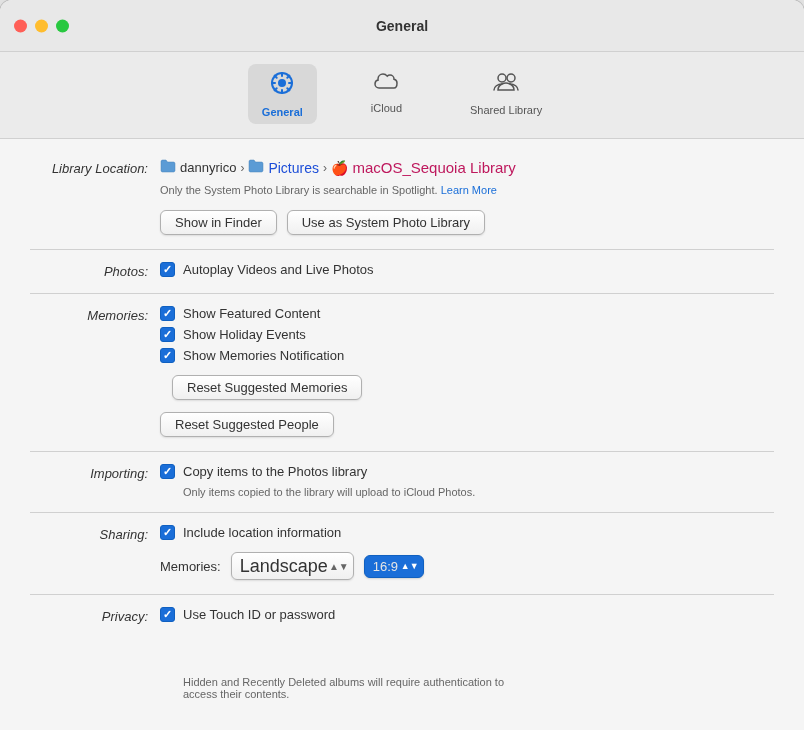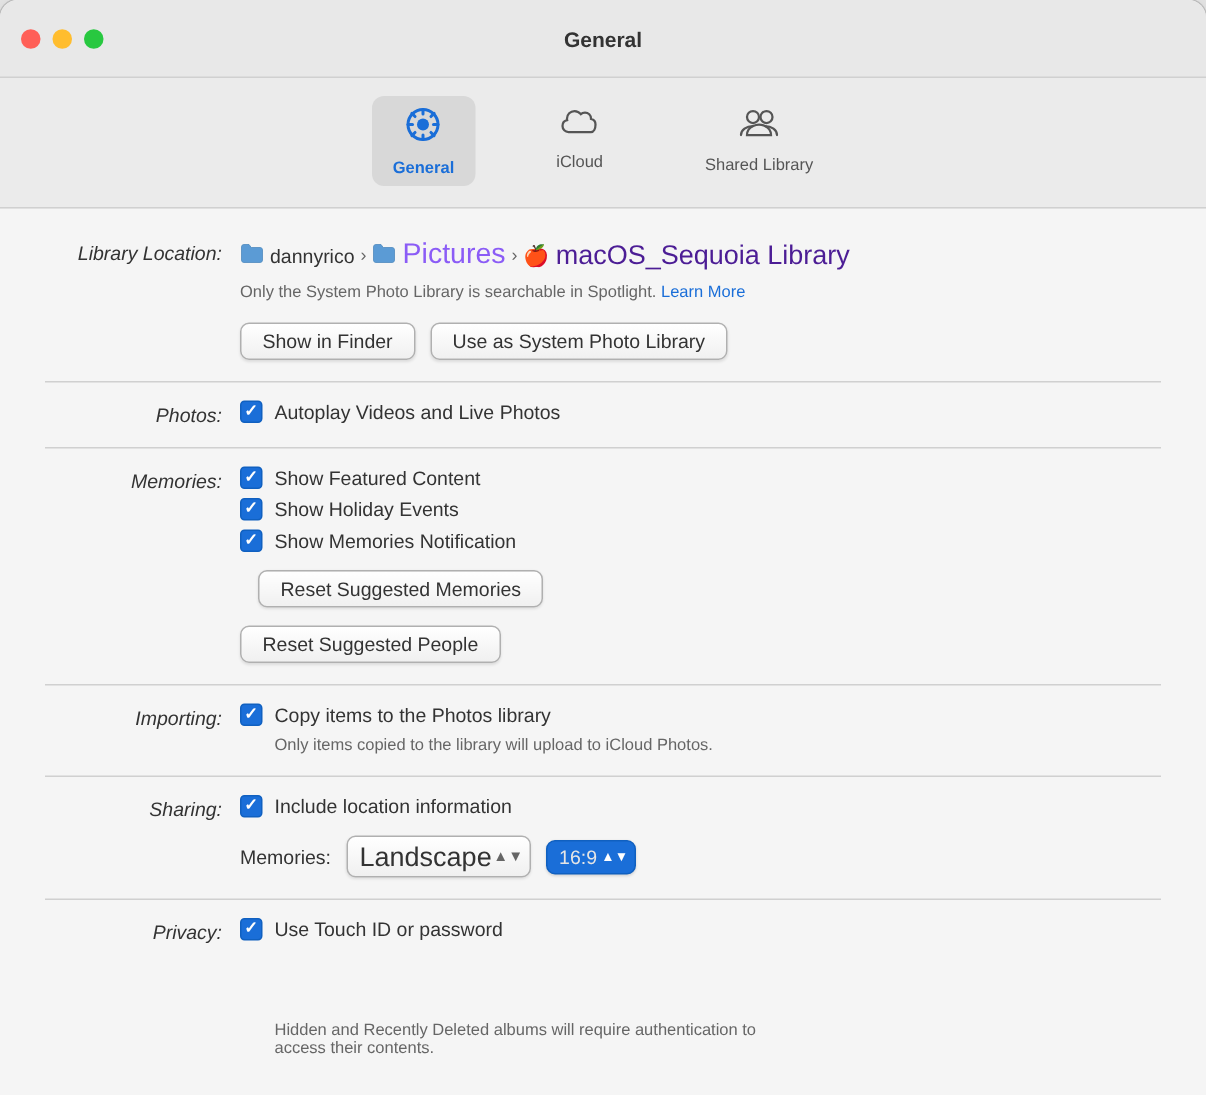--- a/index.html
+++ b/index.html
@@ -305,24 +305,24 @@
               <path d="M1 2.5C1 1.7 1.7 1 2.5 1H6L7.5 3H13.5C14.3 3 15 3.7 15 4.5V11.5C15 12.3 14.3 13 13.5 13H2.5C1.7 13 1 12.3 1 11.5V2.5Z" fill="#5b9bd5" stroke="#4a85bb" stroke-width="0.5"></path>
             </svg>
           </span>
           <span style="font-size:13px;color:#333;">dannyrico</span>
           <span class="path-arrow">›</span>
           <span>
             <svg width="16" height="14" viewBox="0 0 16 14" fill="none">
               <path d="M1 2.5C1 1.7 1.7 1 2.5 1H6L7.5 3H13.5C14.3 3 15 3.7 15 4.5V11.5C15 12.3 14.3 13 13.5 13H2.5C1.7 13 1 12.3 1 11.5V2.5Z" fill="#5b9bd5" stroke="#4a85bb" stroke-width="0.5"></path>
             </svg>
           </span>
-          <span style="font-size:19px;color:#8b5cf6;">Pictures</span>
+          <span style="font-size:14px;color:#1d4ed8;">Pictures</span>
           <span class="path-arrow">›</span>
           <span style="font-size:14px;">🍎</span>
-          <span style="font-size:18px;color:#4c1d95;">macOS_Sequoia Library</span>
+          <span style="font-size:15px;color:#be185d;">macOS_Sequoia Library</span>
         </div>
         <div class="library-note">
           <span>Only the System Photo Library is searchable in Spotlight.</span>
           <a class="learn-more">Learn More</a>
         </div>
         <div class="btn-row">
           <button class="mac-button">Show in Finder</button>
           <button class="mac-button">Use as System Photo Library</button>
         </div>
       </div>

